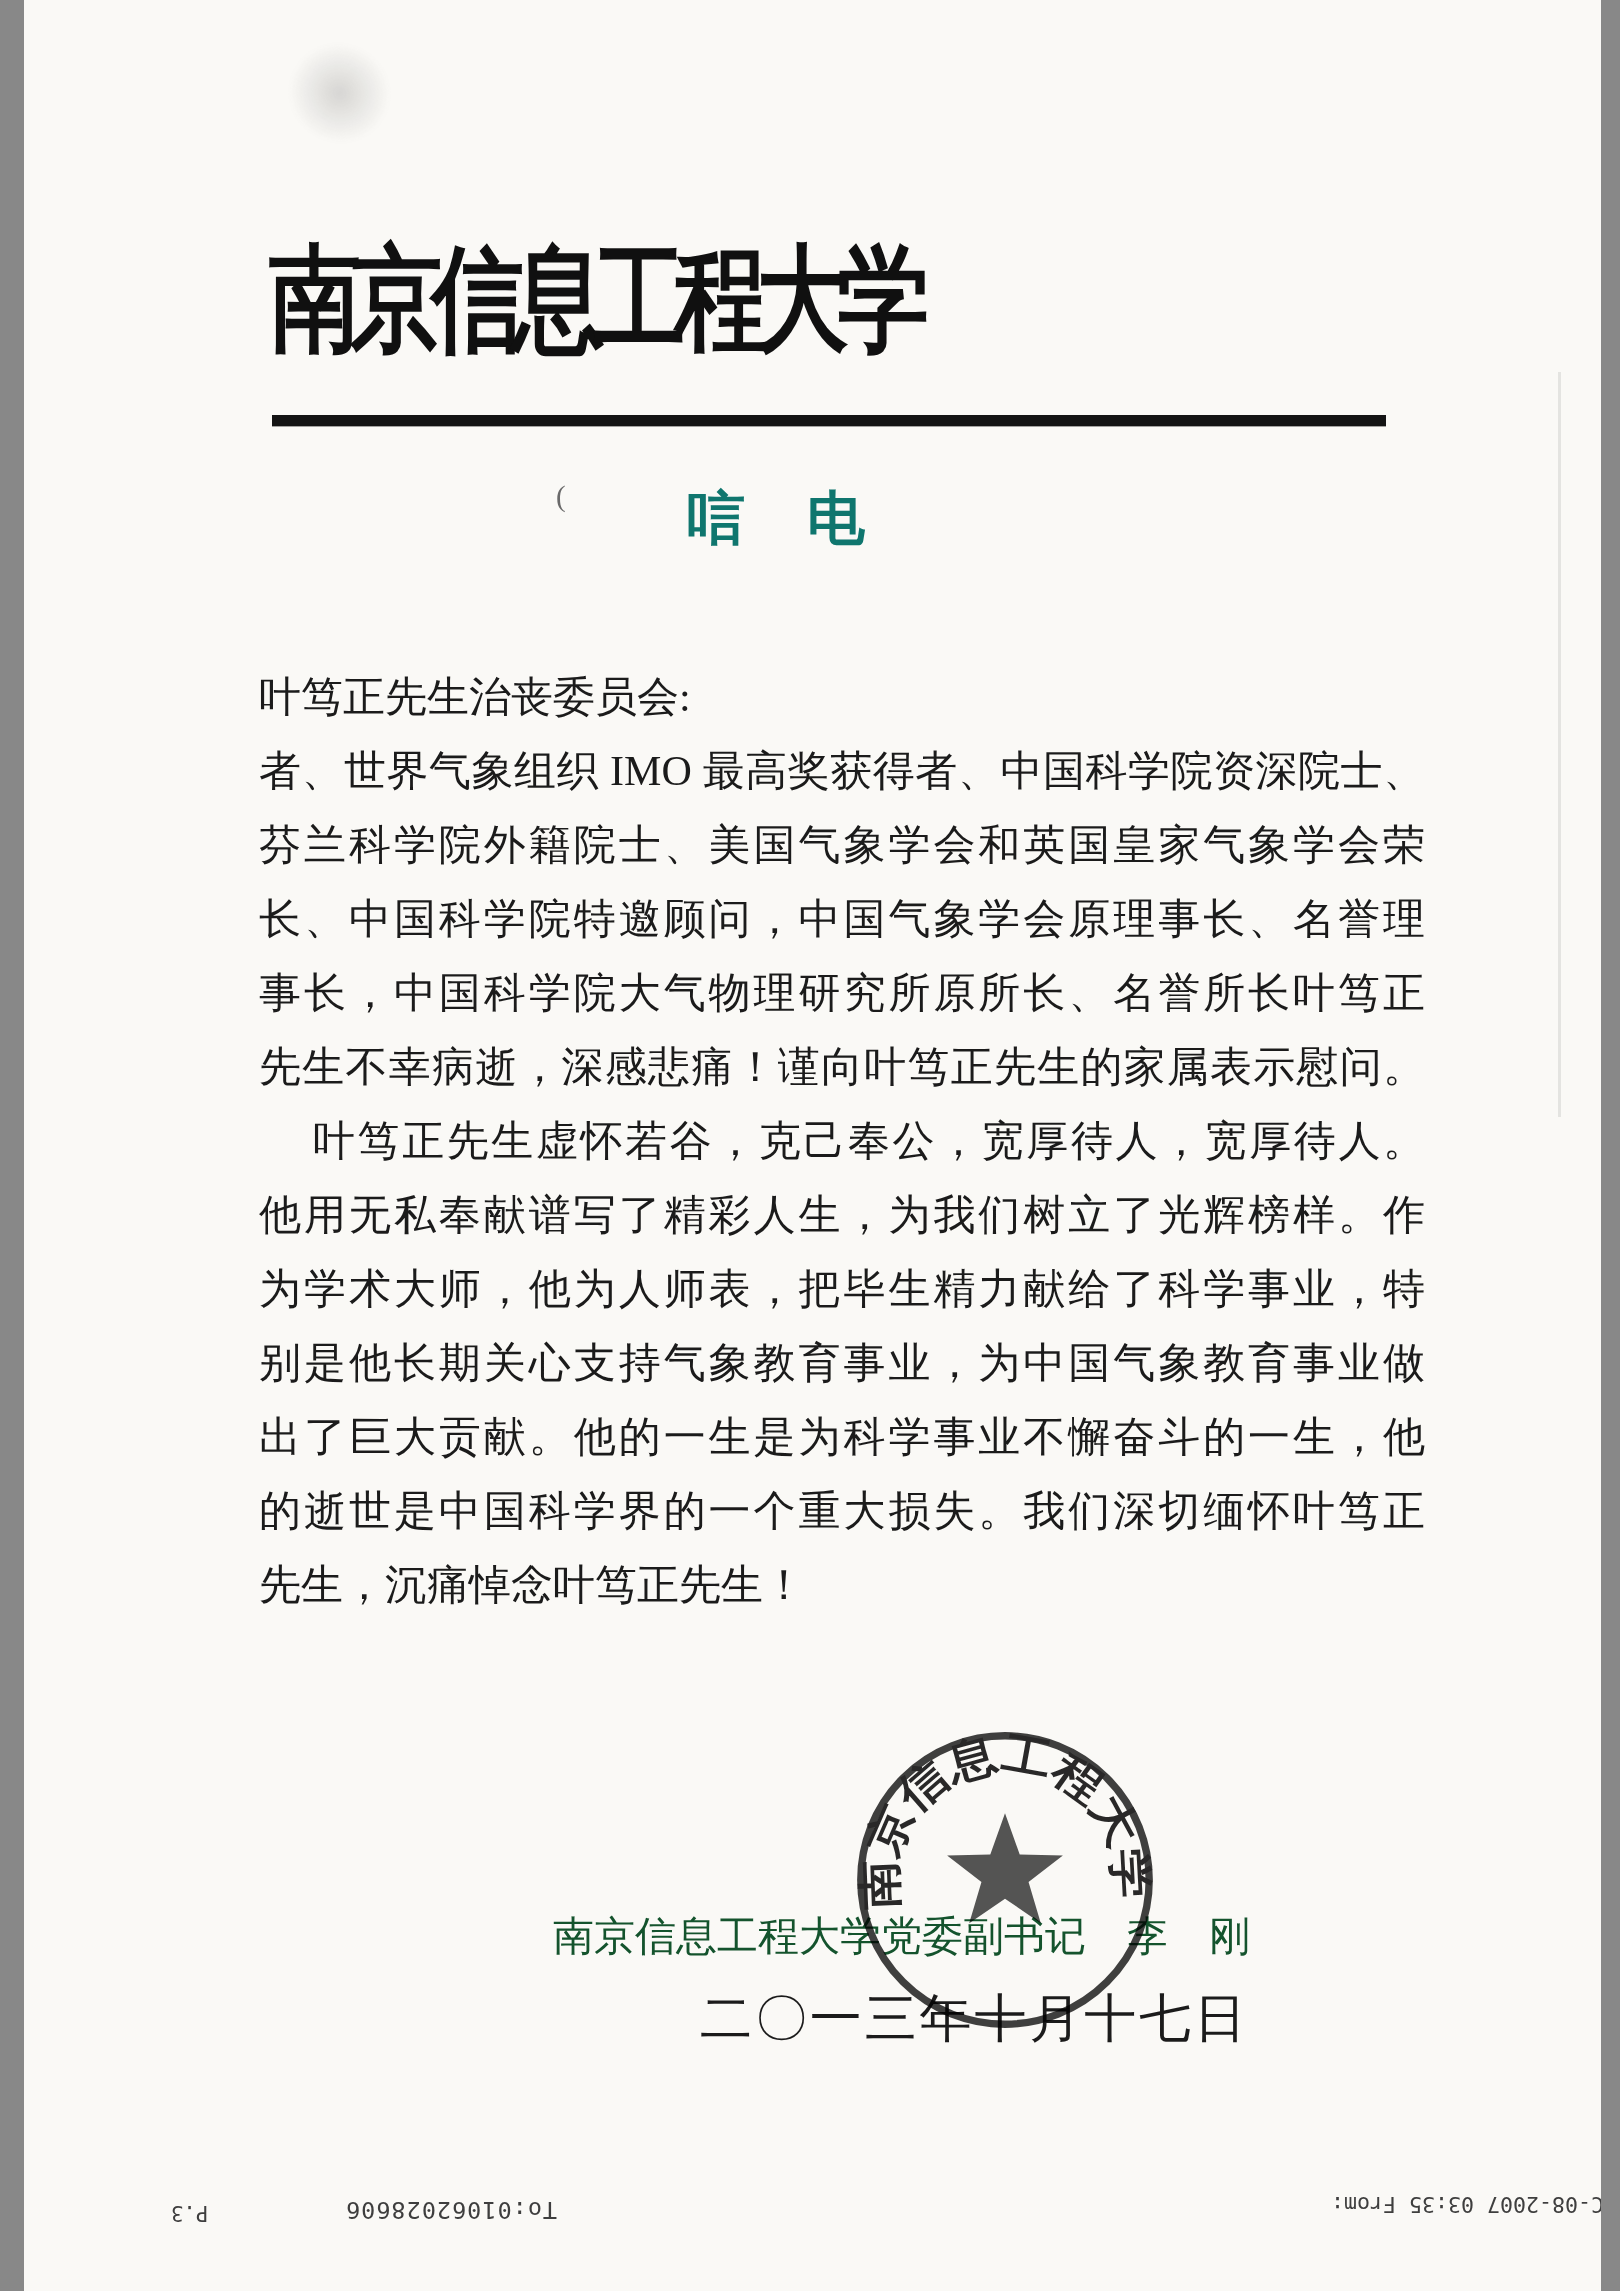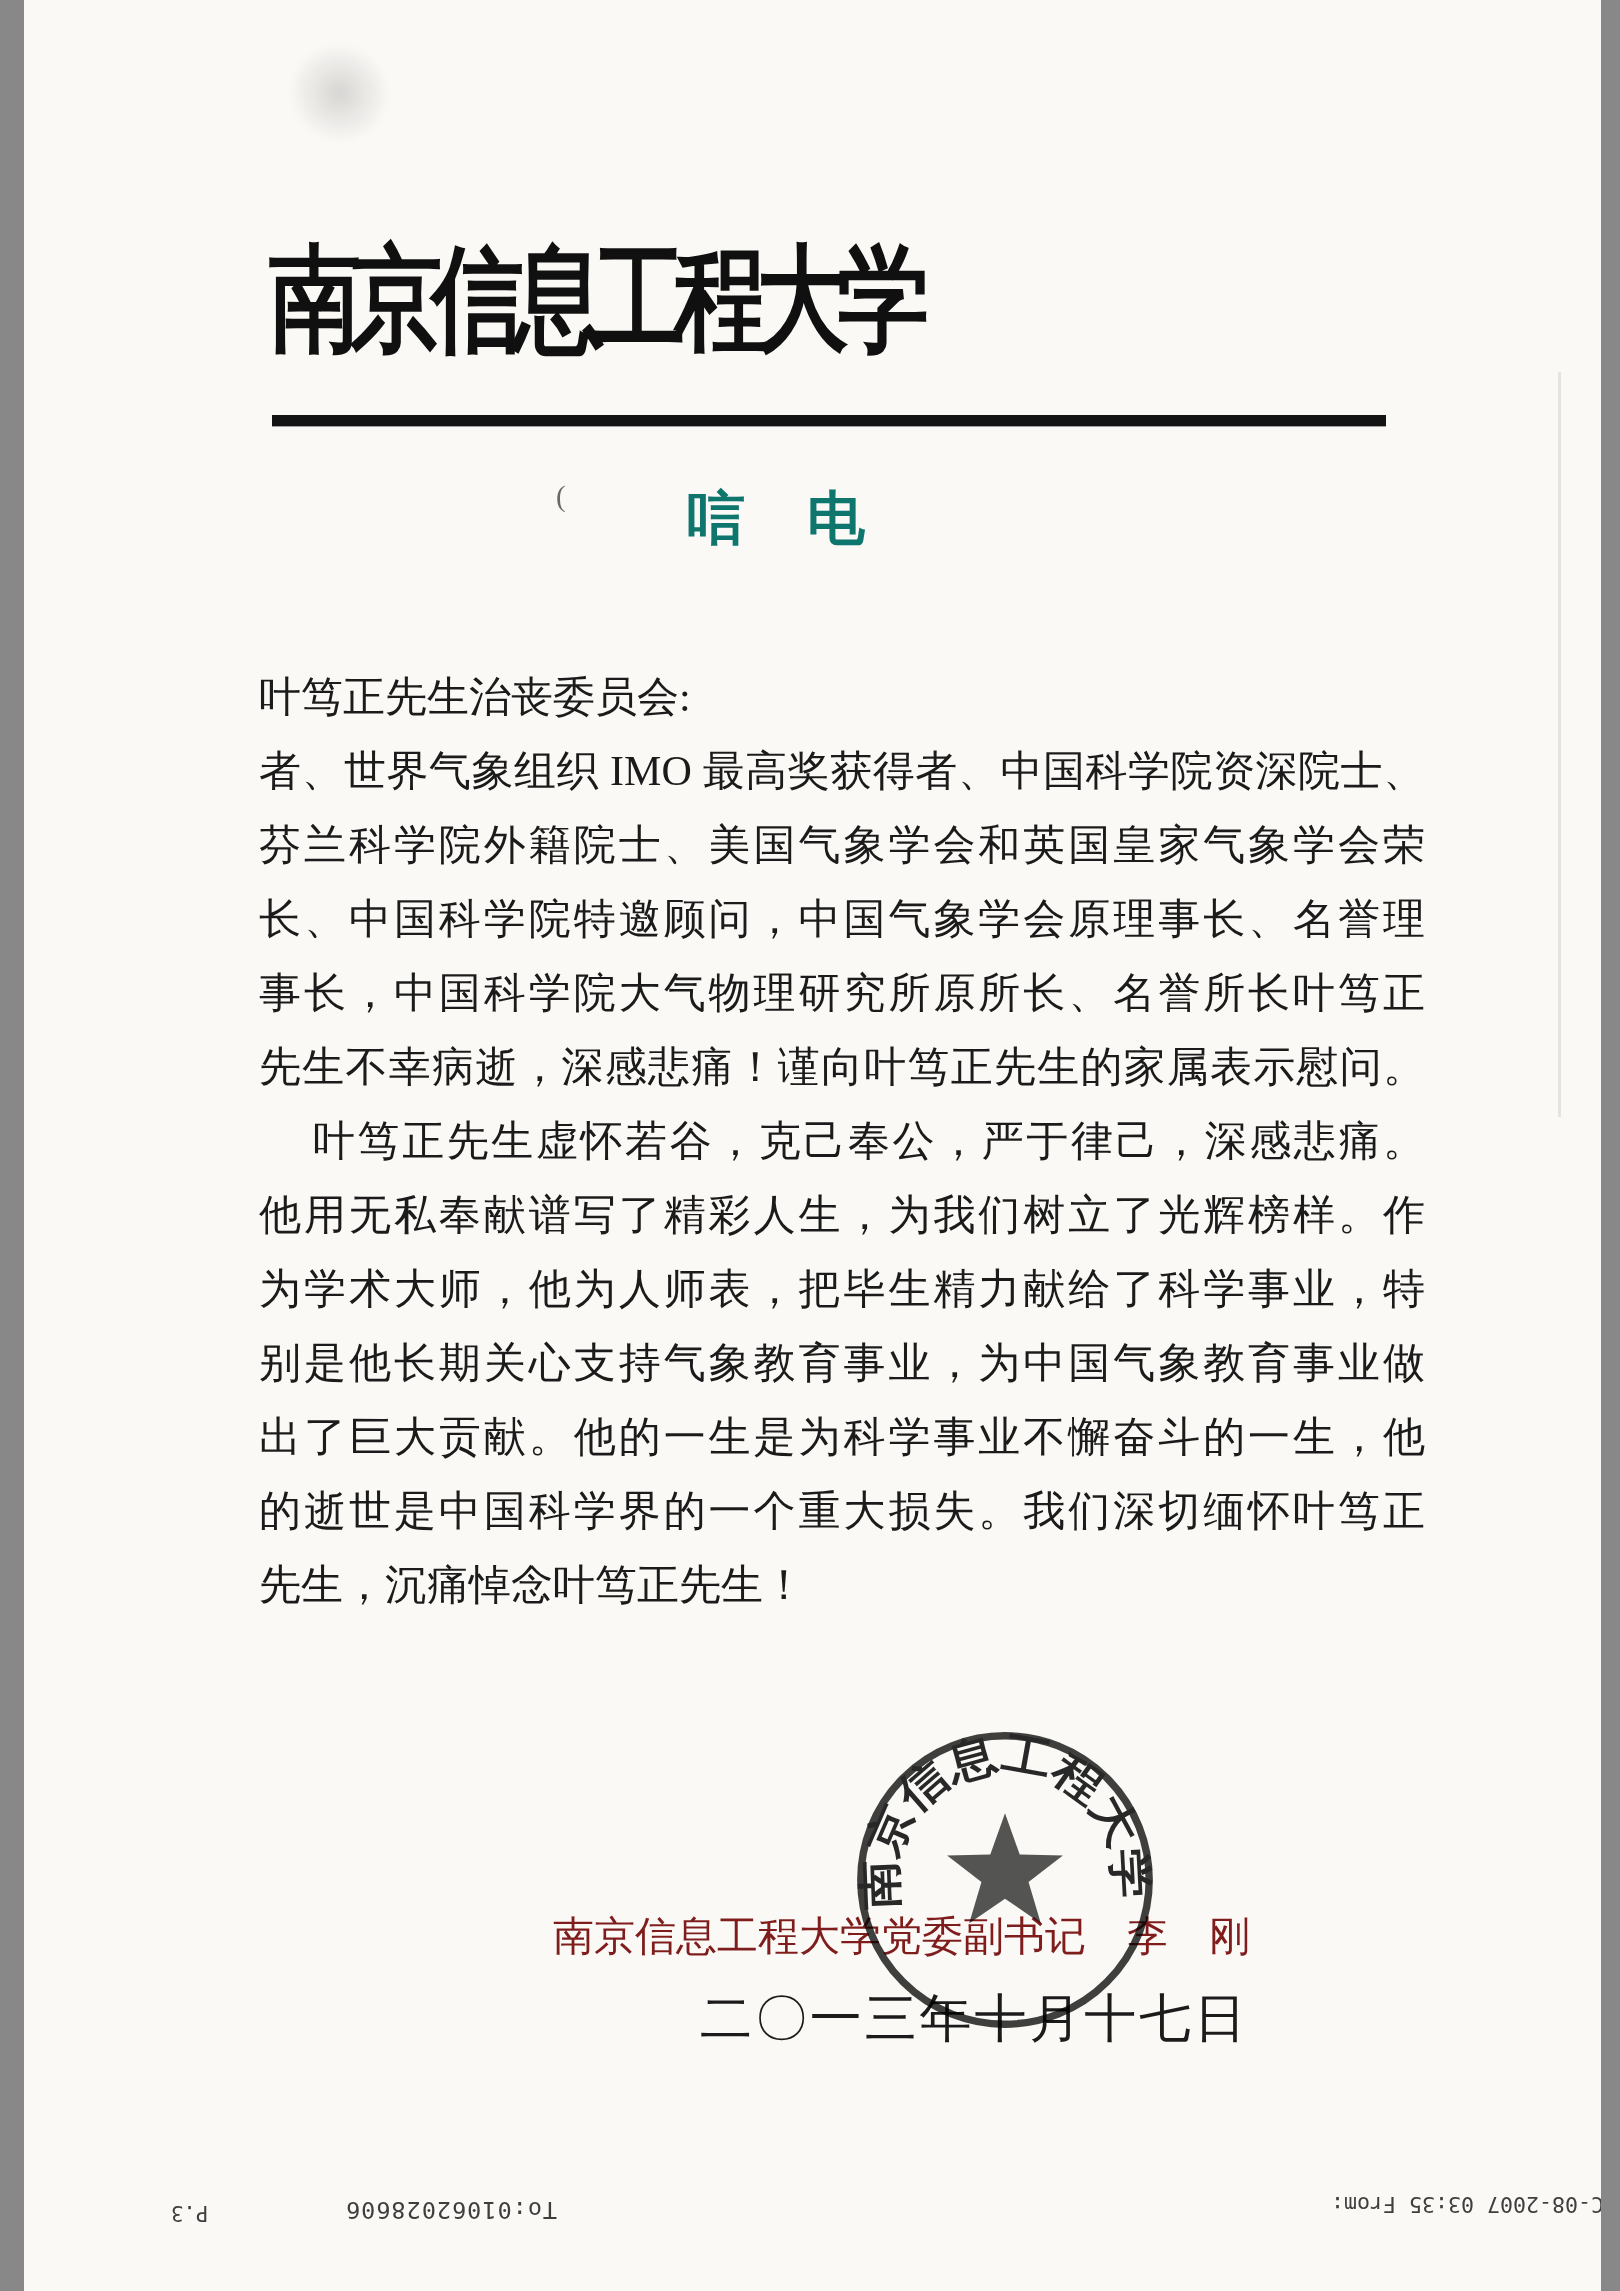--- a/index.html
+++ b/index.html
@@ -23,21 +23,21 @@
   .rule{position:absolute;left:248px;top:415px;width:1114px;height:10.8px;
     background:#141414;box-shadow:0 1px 0 rgba(0,0,0,.35);}
   .doc-title{position:absolute;left:663px;top:480px;font-size:58px;
     font-weight:600;letter-spacing:2px;color:#0f766e;white-space:nowrap;}
   
   .body-text{position:absolute;left:235px;top:660px;width:1166px;color:#1b1b1b;}
   .bline{height:74px;line-height:74px;font-size:42px;}
   .bline.full{text-align:justify;text-align-last:justify;}
   .bline.indent{padding-left:54px;}
   
-  .signer{position:absolute;left:529px;top:1909px;font-size:41px;white-space:nowrap;color:#7f1d1d;}
+  .signer{position:absolute;left:529px;top:1909px;font-size:41px;white-space:nowrap;color:#14532d;}
   .date{position:absolute;left:676px;top:1984px;font-size:52px;letter-spacing:2.9px;white-space:nowrap;color:#1b1b1b;}
   
   .stamp{position:absolute;left:826px;top:1725px;mix-blend-mode:multiply;opacity:.92;}
   
   .fax{position:absolute;font-family:"DejaVu Sans Mono","Liberation Mono",monospace;
     color:#3e3e3e;transform:rotate(180deg);white-space:nowrap;}
   .fax-left{left:147px;top:2201px;font-size:20.6px;}
   .fax-mid{left:321px;top:2196px;font-size:23.5px;letter-spacing:1px;}
   .fax-right{left:1307px;top:2192px;font-size:21.6px;}
 </style>
@@ -57,21 +57,21 @@
 
   <div class="doc-title">唁　电</div>
 
   <div class="body-text">
       <div class="bline">叶笃正先生治丧委员会:</div>
       <div class="bline full">者、世界气象组织 IMO 最高奖获得者、中国科学院资深院士、</div>
       <div class="bline full">芬兰科学院外籍院士、美国气象学会和英国皇家气象学会荣</div>
       <div class="bline full">长、中国科学院特邀顾问，中国气象学会原理事长、名誉理</div>
       <div class="bline full">事长，中国科学院大气物理研究所原所长、名誉所长叶笃正</div>
       <div class="bline full">先生不幸病逝，深感悲痛！谨向叶笃正先生的家属表示慰问。</div>
-      <div class="bline full indent">叶笃正先生虚怀若谷，克己奉公，严于律己，深感悲痛。</div>
+      <div class="bline full indent">叶笃正先生虚怀若谷，克己奉公，宽厚待人，宽厚待人。</div>
       <div class="bline full">他用无私奉献谱写了精彩人生，为我们树立了光辉榜样。作</div>
       <div class="bline full">为学术大师，他为人师表，把毕生精力献给了科学事业，特</div>
       <div class="bline full">别是他长期关心支持气象教育事业，为中国气象教育事业做</div>
       <div class="bline full">出了巨大贡献。他的一生是为科学事业不懈奋斗的一生，他</div>
       <div class="bline full">的逝世是中国科学界的一个重大损失。我们深切缅怀叶笃正</div>
       <div class="bline">先生，沉痛悼念叶笃正先生！</div>
     </div>
 
   <div class="signer">南京信息工程大学党委副书记　李　刚</div>
 

